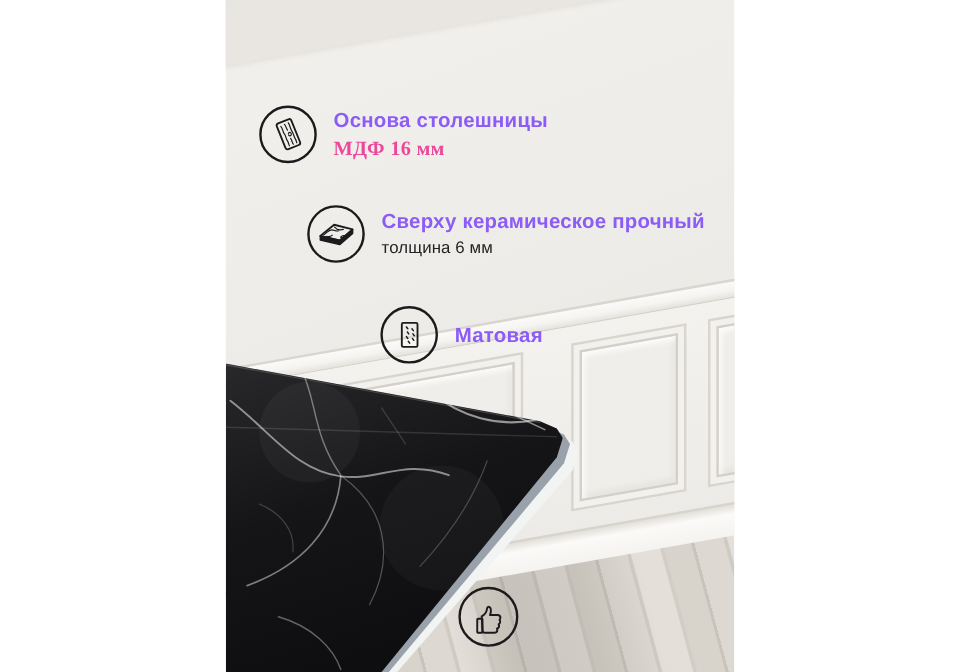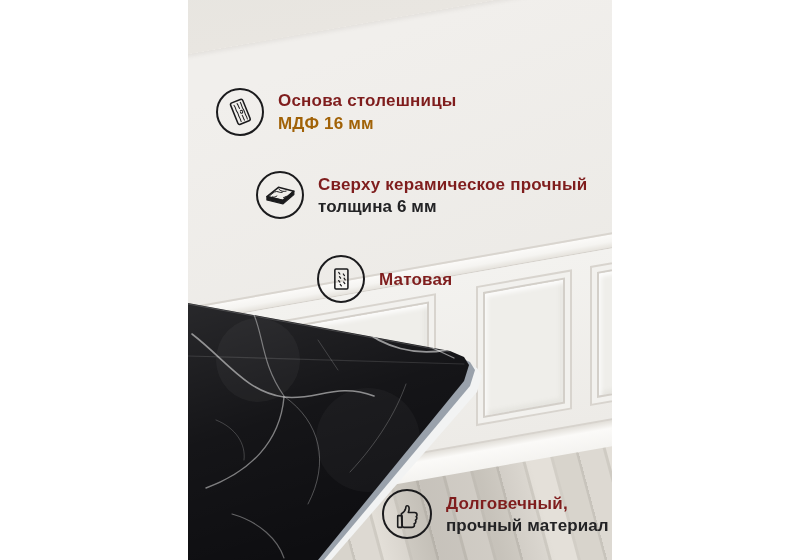--- a/index.html
+++ b/index.html
@@ -77,28 +77,28 @@
   .callout { position:absolute; display:flex; align-items:center; gap:14px; }
   .badge {
     flex:0 0 auto; width:48px; height:48px; border-radius:50%;
     border:2.5px solid #1b1b1d; background:transparent;
     display:flex; align-items:center; justify-content:center; box-sizing:border-box;
   }
   .badge.lg { width:50px; height:50px; }
   .badge svg { display:block; }
   .ct-text { display:flex; flex-direction:column; }
   .ct-title {
-    font-size:17px; line-height:23px; font-weight:700; color:#7f1d1d;
+    font-size:17px; line-height:23px; font-weight:700; color:#8b5cf6;
     letter-spacing:0.2px; white-space:nowrap;
   }
   .ct-sub {
-    font-size:17px; line-height:21px; font-weight:700; color:#232325;
+    font-size:14px; line-height:21px; font-weight:400; color:#232325;
     letter-spacing:0.1px; white-space:nowrap;
   }
-  .ct-sub.sub-strong { font-size:17px; line-height:23px; font-weight:700; letter-spacing:0.2px; color:#a16207; }
+  .ct-sub.sub-strong { font-size:17px; line-height:23px; font-weight:700; letter-spacing:0.2px; color:#ec4899;font-family:Liberation Serif, serif; }
   .c1 { left:216px; top:88px;  }
   .c2 { left:256px; top:171px; }
   .c3 { left:317px; top:255px;text-align:center; }
   .c4 { left:382px; top:489px; }
   .icon-stroke { stroke:#1b1b1d; fill:none; stroke-linecap:round; stroke-linejoin:round; }
 </style>
 </head>
 <body>
 
 <div class="stage">
@@ -221,19 +221,15 @@
 
   <div class="callout c4">
     <div class="badge lg">
       <svg width="42" height="42" viewBox="0 0 52 52">
         <g class="icon-stroke" stroke-width="2">
           <rect x="14.5" y="28" width="5.4" height="14.5" rx="0.8"></rect>
           <path d="M19.9 40.5 c0.2 1.2 1.2 2 2.4 2 h9.6 c1.9 0 3.3 -1.3 3.3 -2.9 c0 -0.5 -0.1 -1 -0.4 -1.4 c1.3 -0.4 2.2 -1.5 2.2 -2.8 c0 -0.6 -0.2 -1.2 -0.5 -1.7 c1 -0.5 1.7 -1.5 1.7 -2.6 c0 -0.7 -0.3 -1.4 -0.8 -1.9 c0.6 -0.5 1 -1.3 1 -2.1 c0 -1.6 -1.4 -2.9 -3.1 -2.9 h-7.7 c0.9 -2.3 1.3 -4.6 0.8 -6.5 c-0.4 -1.6 -1.9 -2.4 -3 -1.7 c-0.8 0.5 -0.8 1.4 -1 2.6 c-0.5 2.8 -2.2 5.3 -5.3 6.9 Z"></path>
         </g>
       </svg>
     </div>
-    <div class="ct-text">
-      <span class="ct-title">Долговечный,</span>
-      <span class="ct-sub">прочный материал</span>
-    </div>
   </div>
 
 </div>
 
 </body></html>

